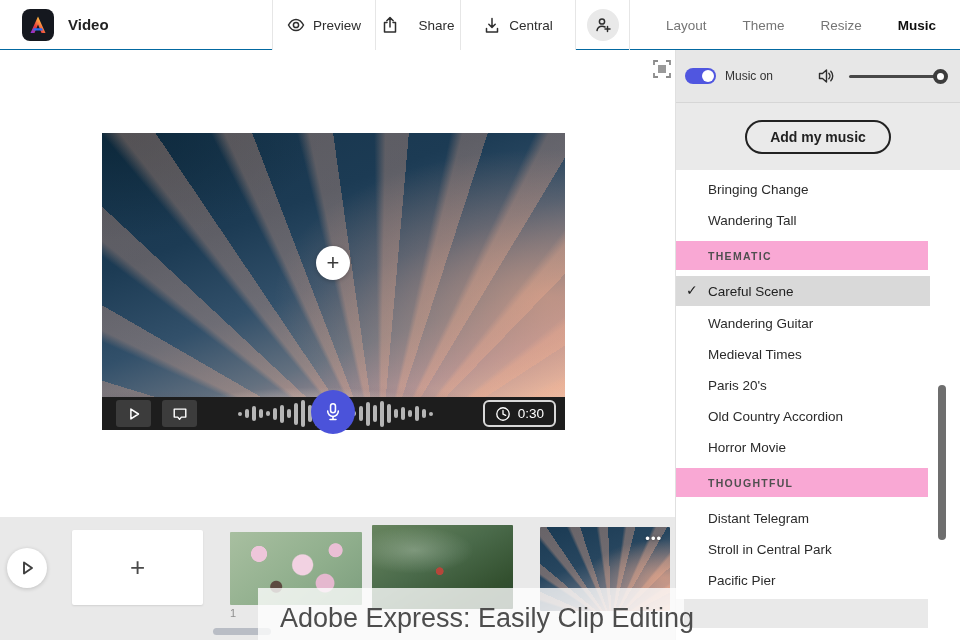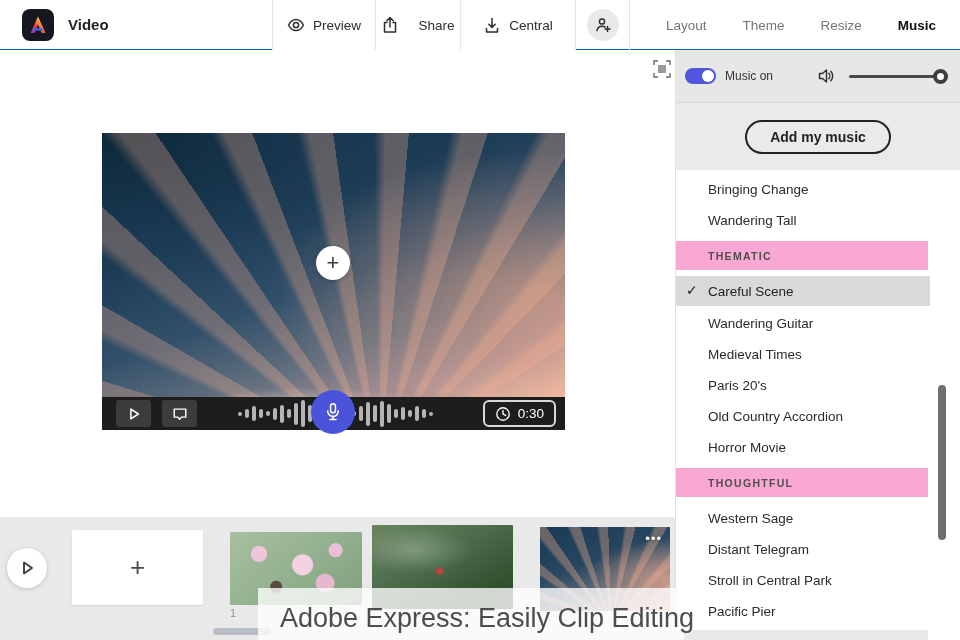--- a/index.html
+++ b/index.html
@@ -290,21 +290,20 @@
     <div class="row-selected">
       <span class="check">✓</span>
       <span>Careful Scene</span>
     </div>
     <div class="row-track">Wandering Guitar</div>
     <div class="row-track">Medieval Times</div>
     <div class="row-track">Paris 20's</div>
     <div class="row-track">Old Country Accordion</div>
     <div class="row-track">Horror Movie</div>
     <div class="row-header">THOUGHTFUL</div>
-    <div class="row-track">Western Sage</div>
     <div class="row-track">Distant Telegram</div>
     <div class="row-track">Stroll in Central Park</div>
     <div class="row-track">Pacific Pier</div>
     <div class="row-partial"></div>
   </div>
 
   <div class="vscroll"></div>
 </div>
 
 <div class="timeline">

